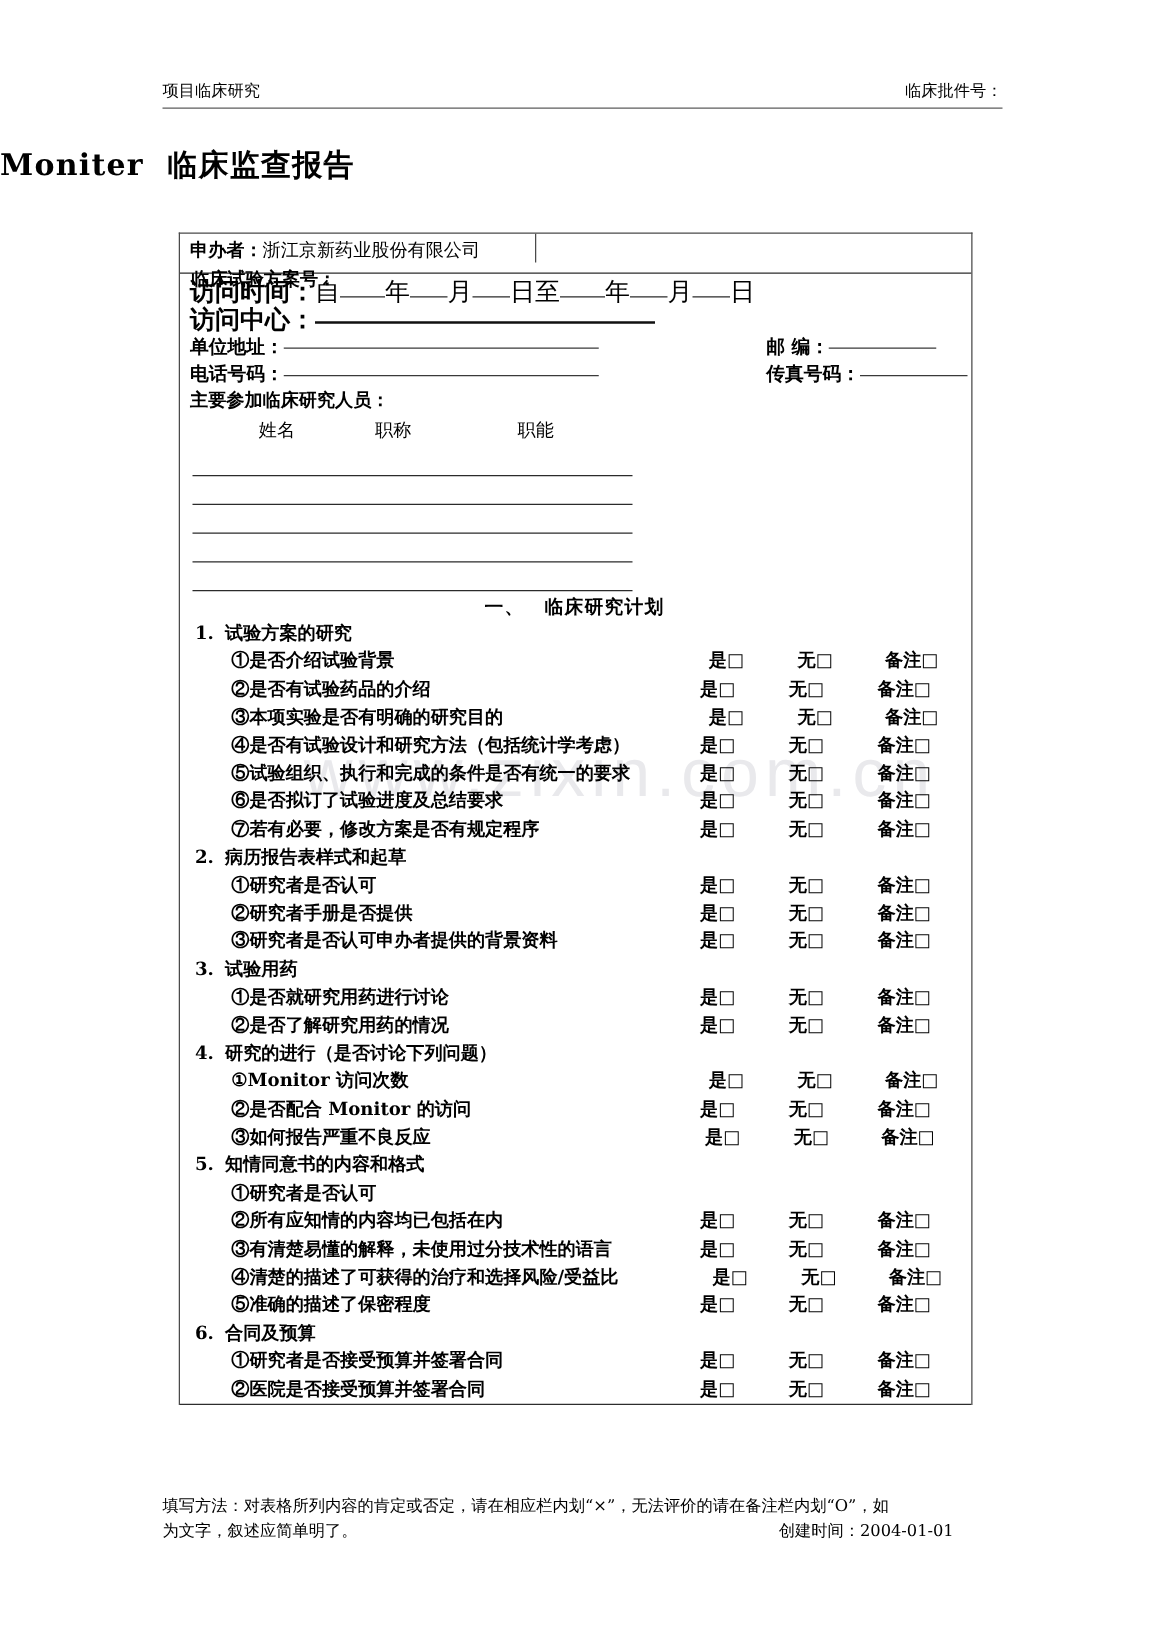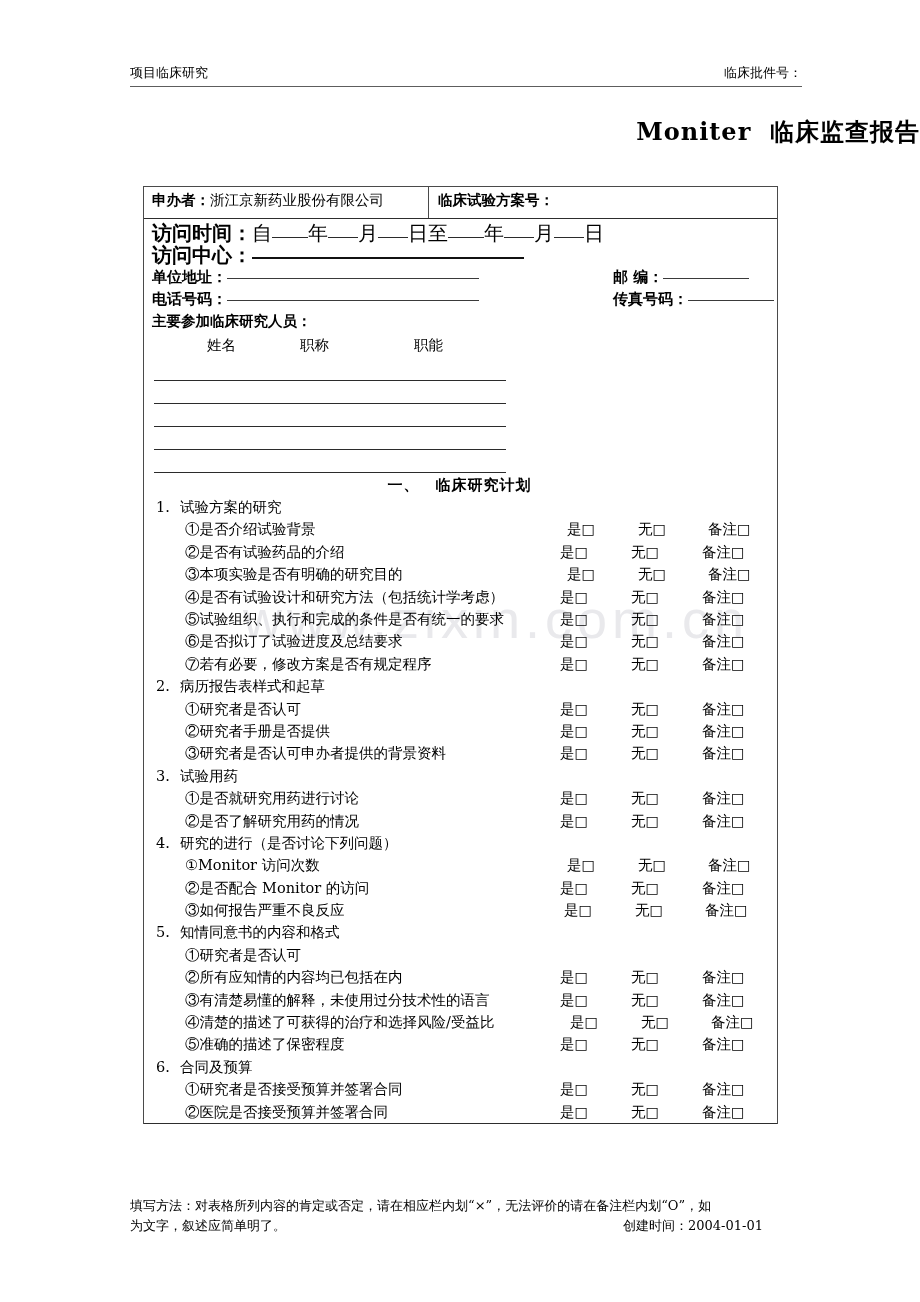--- a/index.html
+++ b/index.html
@@ -73,21 +73,21 @@
     border-top: 1.6px solid #5d5d5d;
     z-index: 3;
   }
 
   
   .doc-title {
     position: absolute;
     left: 0;
     top: 116px;
     width: 920px;
-    text-align: right;
+    text-align: left;
     font-size: 24px;
     font-weight: bold;
     letter-spacing: 1px;
     z-index: 3;
   }
   .doc-title .latin { font-family: "DejaVu Serif", "Liberation Serif", serif; }
 
   
   .tbl {
     position: absolute;
@@ -96,20 +96,21 @@
     width: 635px;
     z-index: 2;
     box-sizing: border-box;
     border: 1.4px solid #4a4a4a;
     border-bottom: none;
   }
   .tbl .row-top {
     display: flex;
     border-bottom: 1.4px solid #2d2d2d;
     height: 31px;
+    flex-direction: column;
   }
   .cell-sponsor {
     width: 285px;
     box-sizing: border-box;
     border-right: 1.4px solid #4a4a4a;
     padding: 4px 0 0 8px;
     font-size: 14.5px;
     white-space: nowrap;
   }
   .cell-protocol {
@@ -183,20 +184,21 @@
     letter-spacing: 1px;
     margin: 3px 0 1px 0;
     padding-right: 10px;
   }
   .sec-heading .num { margin-right: 16px; }
 
   
   .grp {
     font-size: 14.5px;
     line-height: 22.4px;
+    font-weight: bold;
   }
   .grp-title {
     white-space: nowrap;
     position: relative;
     padding-left: 4px;
   }
   .grp-title .gnum { display: inline-block; width: 24px; }
 
   .q-row {
     position: relative;

